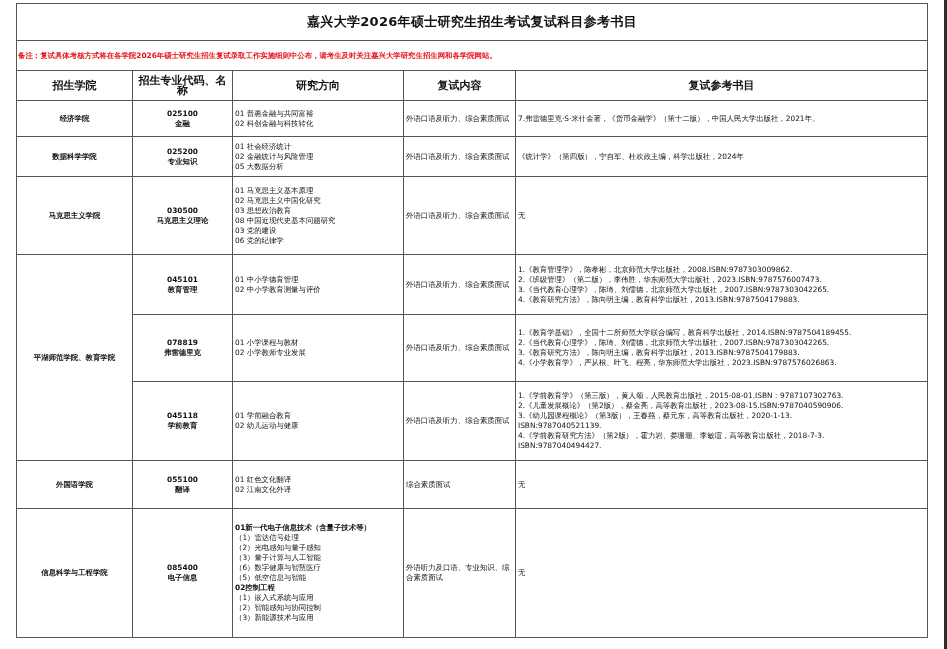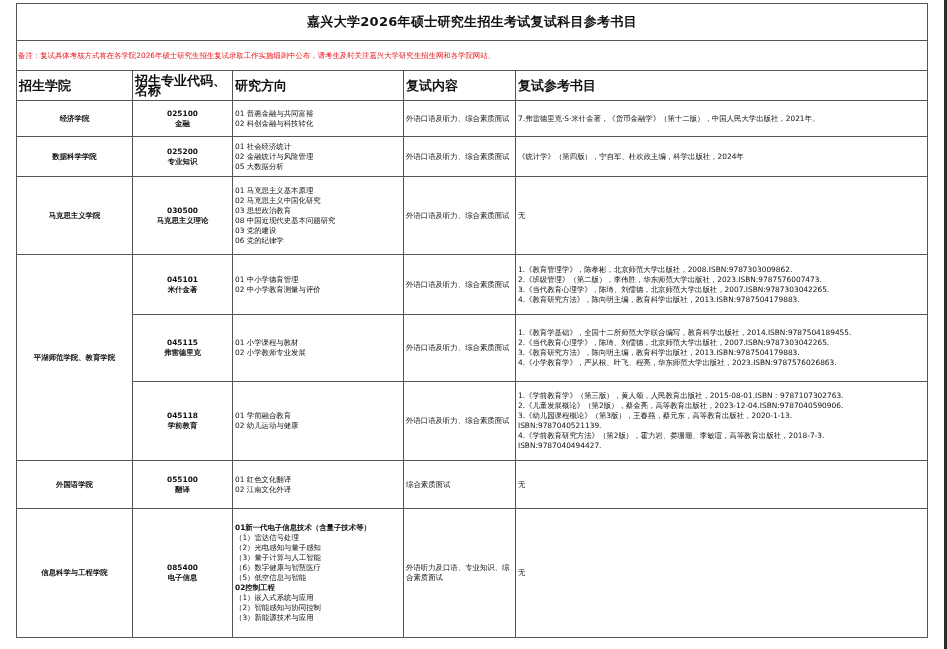--- a/index.html
+++ b/index.html
@@ -2,22 +2,22 @@
 <html><head>
 <meta charset="utf-8">
 <style>
   html,body{margin:0;padding:0;background:#ffffff;}
   body{width:947px;height:649px;position:relative;overflow:hidden;font-family:"DejaVu Sans","Liberation Sans",sans-serif;}
   .rightbar{position:absolute;left:944px;top:0;width:3px;height:649px;background:#2b2b2b;}
   .sheet{position:absolute;left:16px;top:3px;width:911px;}
   table{border-collapse:collapse;width:911px;table-layout:fixed;}
   td{border:1px solid #555;padding:0 2px;font-size:7.4px;line-height:10px;color:#111;vertical-align:middle;overflow:hidden;}
   .title td{height:36px;text-align:center;font-size:13px;font-weight:bold;color:#111;letter-spacing:0.3px;}
-  .note td{height:29px;text-align:left;color:#e8141b;font-weight:normal;font-size:7.4px;padding-left:1px;}
-  .hdr td{height:29px;text-align:left;font-weight:bold;font-size:13px;}
+  .note td{height:29px;text-align:left;color:#e8141b;font-weight:bold;font-size:7.4px;padding-left:1px;}
+  .hdr td{height:29px;text-align:center;font-weight:bold;font-size:11px;}
   .c{text-align:center;}
   .b{font-weight:bold;}
   .lines div{white-space:nowrap;}
   .thickL{border-left:1.5px solid #222;}
 </style>
 </head>
 <body>
 
 <div class="rightbar"></div>
 
@@ -95,38 +95,38 @@
     <td>外语口语及听力、综合素质面试</td>
     <td>
             <div>无</div>
           </td>
   </tr>
 
   <tr style="height:60px">
     <td rowspan="3" class="c b">平湖师范学院、教育学院</td>
     <td class="c b thickL">
             <div>045101</div>
-            <div>米什金著</div>
+            <div>教育管理</div>
           </td>
     <td class="lines">
             <div>01 中小学德育管理</div>
             <div>02 中小学教育测量与评价</div>
           </td>
     <td>外语口语及听力、综合素质面试</td>
     <td class="lines">
       <div>1.《教育管理学》，陈孝彬，北京师范大学出版社，2008.ISBN:9787303009862.</div>
       <div>2.《班级管理》（第二版），李伟胜，华东师范大学出版社，2023.ISBN:9787576007473.</div>
       <div>3.《当代教育心理学》，陈琦、刘儒德，北京师范大学出版社，2007.ISBN:9787303042265.</div>
       <div>4.《教育研究方法》，陈向明主编，教育科学出版社，2013.ISBN:9787504179883.</div>
     </td>
   </tr>
 
   <tr style="height:67px">
     <td class="c b thickL">
-            <div>045115</div>
+            <div>078819</div>
             <div>弗雷德里克</div>
           </td>
     <td class="lines">
             <div>01 小学课程与教材</div>
             <div>02 小学教师专业发展</div>
           </td>
     <td>外语口语及听力、综合素质面试</td>
     <td class="lines">
       <div>1.《教育学基础》，全国十二所师范大学联合编写，教育科学出版社，2014.ISBN:9787504189455.</div>
       <div>2.《当代教育心理学》，陈琦、刘儒德，北京师范大学出版社，2007.ISBN:9787303042265.</div>
@@ -140,21 +140,21 @@
             <div>045118</div>
             <div>学前教育</div>
           </td>
     <td class="lines">
             <div>01 学前融合教育</div>
             <div>02 幼儿运动与健康</div>
           </td>
     <td>外语口语及听力、综合素质面试</td>
     <td class="lines">
       <div>1.《学前教育学》（第三版），黄人颂，人民教育出版社，2015-08-01.ISBN：9787107302763.</div>
-      <div>2.《儿童发展概论》（第2版），蔡金亮，高等教育出版社，2023-12-04.ISBN:9787040590906.</div>
+      <div>2.《儿童发展概论》（第2版），蔡金亮，高等教育出版社，2023-08-15.ISBN:9787040590906.</div>
       <div>3.《幼儿园课程概论》（第3版），王春燕，蔡元东，高等教育出版社，2020-1-13.</div>
       <div>ISBN:9787040521139.</div>
       <div>4.《学前教育研究方法》（第2版），霍力岩、娄珊珊、李敏谊，高等教育出版社，2018-7-3.</div>
       <div>ISBN:9787040494427.</div>
     </td>
   </tr>
 
   <tr style="height:48px">
     <td class="c b">外国语学院</td>
     <td class="c b thickL">

